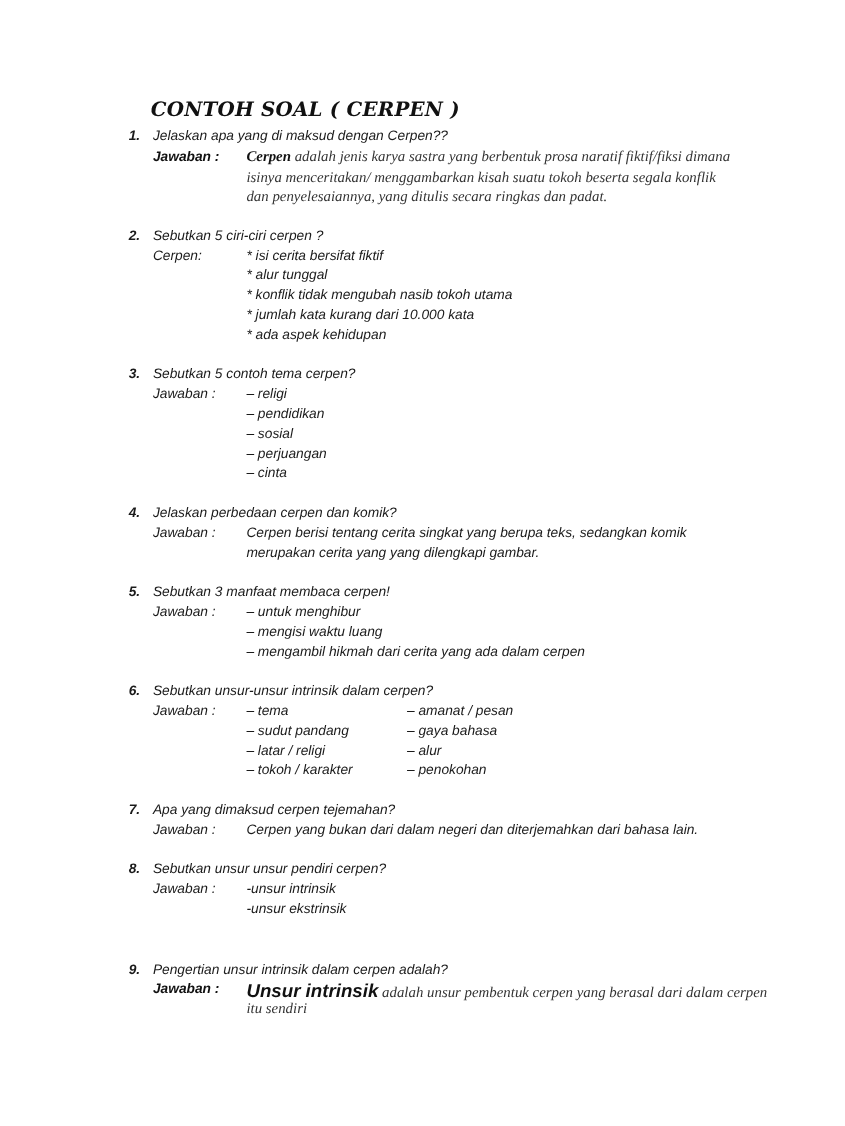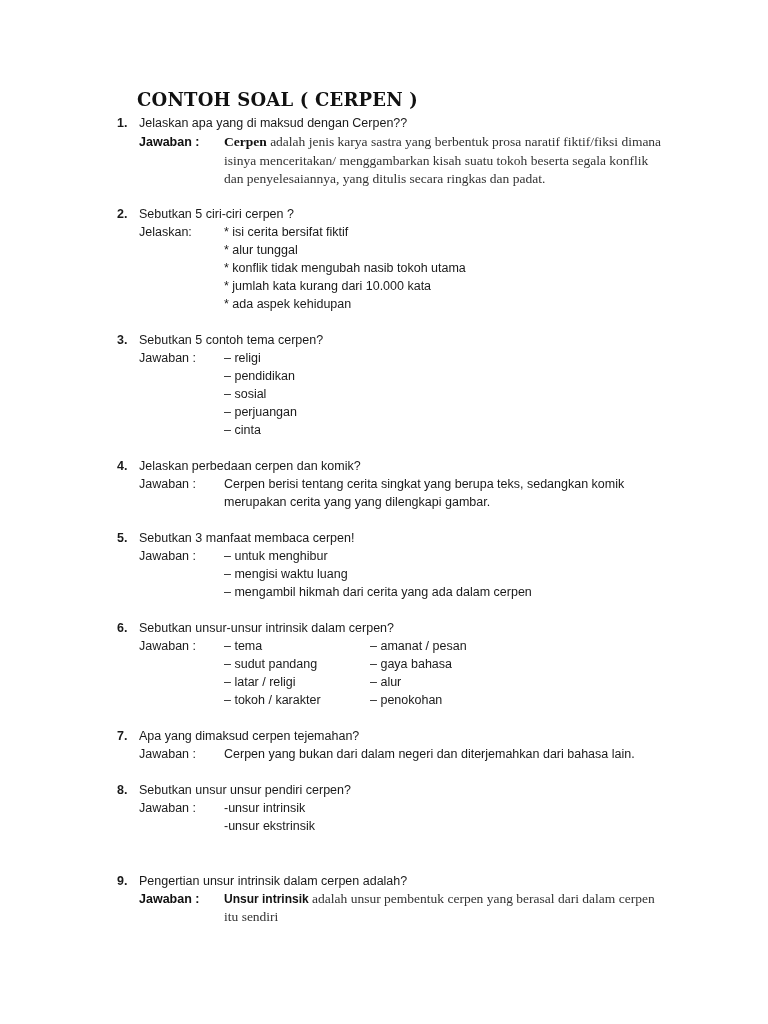--- a/index.html
+++ b/index.html
@@ -1,55 +1,55 @@
 <!DOCTYPE html>
 <html><head>
 <meta charset="utf-8">
 <style>
   html, body { margin: 0; padding: 0; }
   body {
     width: 768px; height: 1024px; background: #ffffff; position: relative;
     overflow: hidden; color: #1a1a1a;
   }
-  .page { position: absolute; left: 0; top: 0; width: 612px; height: 1024px; }
+  .page { position: absolute; left: 0; top: 0; width: 612px; height: 1024px; font-style: italic; }
   .title {
     position: absolute; left: 137px; top: 89px;
     font-family: "DejaVu Serif", serif; font-weight: bold; font-size: 18px;
     letter-spacing: 0.2px; color: #111;
   }
   .line {
     position: absolute; white-space: nowrap;
     font-family: "Liberation Sans", sans-serif; font-size: 12.5px; color: #1a1a1a;
   }
   .num { left: 117px; font-weight: bold; }
   .q { left: 139px; }
   .lbl { left: 139px; }
   .ans { left: 224px; }
   .ans2 { left: 370px; text-align: center; }
   .serif { font-family: "Liberation Serif", serif; font-size: 13.5px; color: #333; }
   .b { font-weight: bold; color: #111; }
-  .cal { font-family: "Liberation Sans", sans-serif; font-size: 12px; }
+  .cal { font-family: "Liberation Sans", sans-serif; font-size: 17px; }
 </style>
 </head>
 <body>
 
 <div class="page">
 
   <div class="title">CONTOH SOAL ( CERPEN )</div>
 
   <div class="line num" style="top:116px">1.</div>
   <div class="line q" style="top:116px">Jelaskan apa yang di maksud dengan Cerpen??</div>
   <div class="line lbl b" style="top:135px">Jawaban :</div>
   <div class="line ans serif" style="top:134px"><span class="b">Cerpen</span> <span>adalah jenis karya sastra yang berbentuk prosa naratif fiktif/fiksi dimana</span></div>
   <div class="line ans serif" style="top:153px">isinya menceritakan/ menggambarkan kisah suatu tokoh beserta segala konflik</div>
   <div class="line ans serif" style="top:171px">dan penyelesaiannya, yang ditulis secara ringkas dan padat.</div>
 
   <div class="line num" style="top:207px">2.</div>
   <div class="line q" style="top:207px">Sebutkan 5 ciri-ciri cerpen ?</div>
-  <div class="line lbl" style="top:225px">Jelaskan:</div>
+  <div class="line lbl" style="top:225px">Cerpen:</div>
   <div class="line ans" style="top:225px">* isi cerita bersifat fiktif</div>
   <div class="line ans" style="top:243px">* alur tunggal</div>
   <div class="line ans" style="top:261px">* konflik tidak mengubah nasib tokoh utama</div>
   <div class="line ans" style="top:279px">* jumlah kata kurang dari 10.000 kata</div>
   <div class="line ans" style="top:297px">* ada aspek kehidupan</div>
 
   <div class="line num" style="top:333px">3.</div>
   <div class="line q" style="top:333px">Sebutkan 5 contoh tema cerpen?</div>
   <div class="line lbl" style="top:351px">Jawaban :</div>
   <div class="line ans" style="top:351px">– religi</div>

